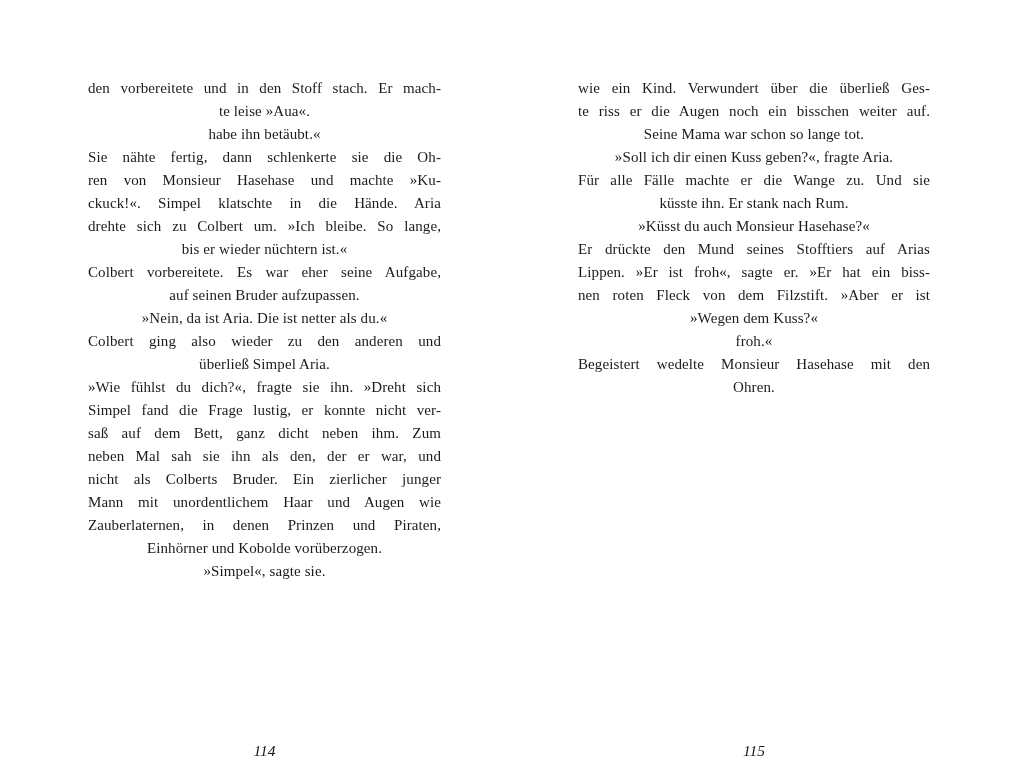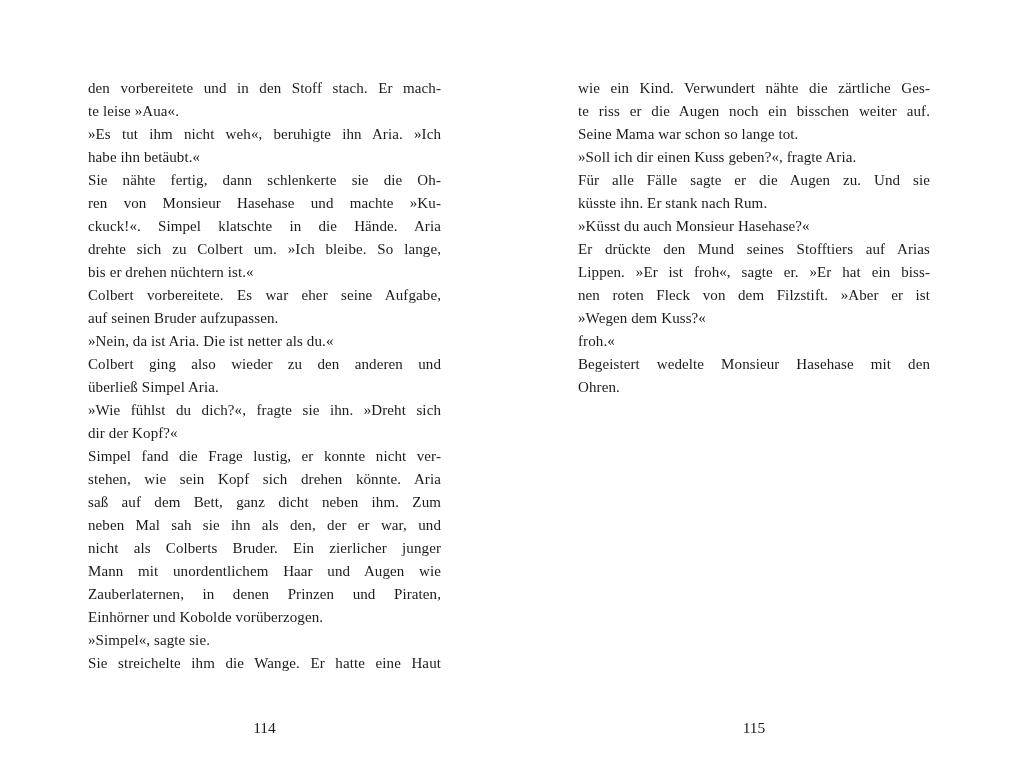--- a/index.html
+++ b/index.html
@@ -26,81 +26,78 @@
     margin-top: 21px;
   }
   .page.left  { left: 88px;  width: 353px; }
   .page.right { left: 578px; width: 352px; }
   .text-block {
     font-size: 15px;
     line-height: 23px;
     letter-spacing: 0.1px;
   }
   .line {
-    text-align: left;
+    text-align: center;
     white-space: normal;
   }
   .line.just {
     text-align: justify;
     text-align-last: justify;
   }
   .page-number {
     position: absolute;
-    top: 639px;
+    top: 662px;
     left: 0;
     width: 100%;
     text-align: center;
+    font-style: italic;
     font-size: 15.5px;
     line-height: 23px;
   }
 </style>
 </head>
 <body>
 
 <div class="spread">
 
   <div class="page left">
     <div class="text-block">
         <div class="line just">den vorbereitete und in den Stoff stach. Er mach-</div>
         <div class="line">te leise »Aua«.</div>
-        <div class="line just">»Es tut ihm nicht weh«, beruhigte ihn Aria. »Ich</div>
         <div class="line">habe ihn betäubt.«</div>
         <div class="line just">Sie nähte fertig, dann schlenkerte sie die Oh-</div>
         <div class="line just">ren von Monsieur Hasehase und machte »Ku-</div>
         <div class="line just">ckuck!«. Simpel klatschte in die Hände. Aria</div>
         <div class="line just">drehte sich zu Colbert um. »Ich bleibe. So lange,</div>
-        <div class="line">bis er drehen nüchtern ist.«</div>
+        <div class="line">bis er wieder nüchtern ist.«</div>
         <div class="line just">Colbert vorbereitete. Es war eher seine Aufgabe,</div>
         <div class="line">auf seinen Bruder aufzupassen.</div>
         <div class="line">»Nein, da ist Aria. Die ist netter als du.«</div>
         <div class="line just">Colbert ging also wieder zu den anderen und</div>
         <div class="line">überließ Simpel Aria.</div>
         <div class="line just">»Wie fühlst du dich?«, fragte sie ihn. »Dreht sich</div>
-        <div class="line">dir der Kopf?«</div>
         <div class="line just">Simpel fand die Frage lustig, er konnte nicht ver-</div>
-        <div class="line just">stehen, wie sein Kopf sich drehen könnte. Aria</div>
         <div class="line just">saß auf dem Bett, ganz dicht neben ihm. Zum</div>
         <div class="line just">neben Mal sah sie ihn als den, der er war, und</div>
         <div class="line just">nicht als Colberts Bruder. Ein zierlicher junger</div>
         <div class="line just">Mann mit unordentlichem Haar und Augen wie</div>
         <div class="line just">Zauberlaternen, in denen Prinzen und Piraten,</div>
         <div class="line">Einhörner und Kobolde vorüberzogen.</div>
         <div class="line">»Simpel«, sagte sie.</div>
-        <div class="line just">Sie streichelte ihm die Wange. Er hatte eine Haut</div>
       </div>
     <div class="page-number">114</div>
   </div>
 
   <div class="page right">
     <div class="text-block">
-        <div class="line just">wie ein Kind. Verwundert nähte die zärtliche Ges-</div>
+        <div class="line just">wie ein Kind. Verwundert über die überließ Ges-</div>
         <div class="line just">te riss er die Augen noch ein bisschen weiter auf.</div>
         <div class="line">Seine Mama war schon so lange tot.</div>
         <div class="line">»Soll ich dir einen Kuss geben?«, fragte Aria.</div>
-        <div class="line just">Für alle Fälle sagte er die Augen zu. Und sie</div>
+        <div class="line just">Für alle Fälle machte er die Wange zu. Und sie</div>
         <div class="line">küsste ihn. Er stank nach Rum.</div>
         <div class="line">»Küsst du auch Monsieur Hasehase?«</div>
         <div class="line just">Er drückte den Mund seines Stofftiers auf Arias</div>
         <div class="line just">Lippen. »Er ist froh«, sagte er. »Er hat ein biss-</div>
         <div class="line just">nen roten Fleck von dem Filzstift. »Aber er ist</div>
         <div class="line">»Wegen dem Kuss?«</div>
         <div class="line">froh.«</div>
         <div class="line just">Begeistert wedelte Monsieur Hasehase mit den</div>
         <div class="line">Ohren.</div>
       </div>

